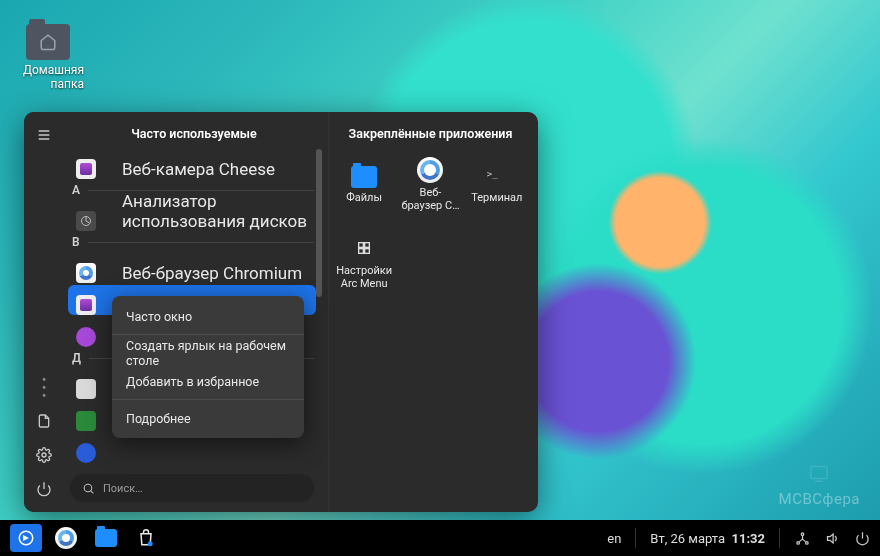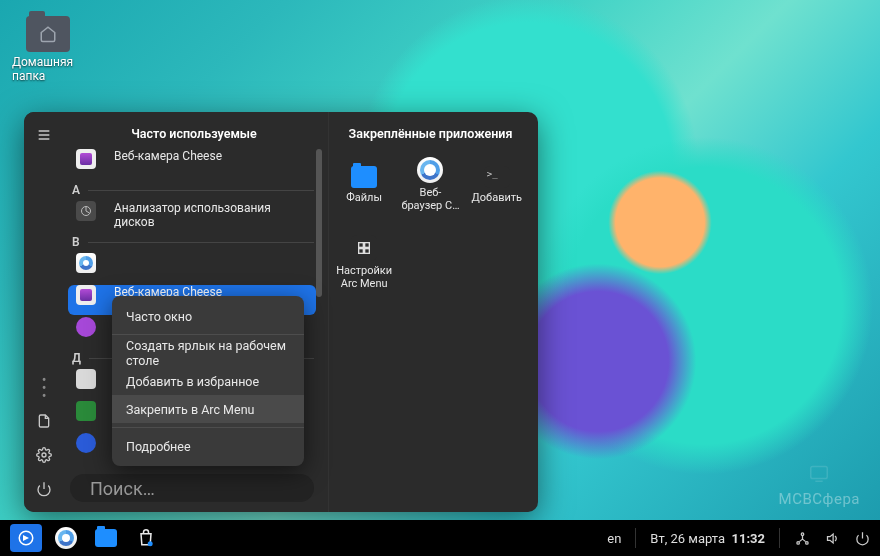--- a/index.html
+++ b/index.html
@@ -9,21 +9,21 @@
                 radial-gradient(circle at 68% 65%, #6a52d4 0 10%, transparent 14%),
                 radial-gradient(circle at 80% 55%, #2bdcc7 0 18%, transparent 22%),
                 radial-gradient(circle at 60% 30%, #33e0ce 0 22%, transparent 26%),
                 linear-gradient(135deg,#1aa7b0 0%, #2cb8bb 20%, #41d3c6 40%, #6fe1cf 55%, #33c7cf 70%, #1b98ab 100%);
     position: relative;
     color: #eee;
     font-size: 13px;
   }
 
   
-  .desktop-icon { position:absolute; top:16px; left:12px; width:72px; text-align:left; cursor:pointer; }
+  .desktop-icon { position:absolute; top:24px; left:12px; width:72px; text-align:right; cursor:pointer; }
   .desktop-icon .folder { width:44px; height:36px; margin:0 auto 3px; background:#4f5560; border-radius:4px; position:relative; }
   .desktop-icon .folder::before{content:"";position:absolute;top:-5px;left:3px;width:16px;height:7px;background:#4f5560;border-radius:2px 2px 0 0;}
   .desktop-icon .folder .home{position:absolute;inset:0;display:flex;align-items:center;justify-content:center;color:#9ea5af;font-size:18px;}
   .desktop-icon .lbl{color:#fff;font-size:12px;text-shadow:0 1px 2px rgba(0,0,0,.7);line-height:1.2;}
 
   
   .watermark{position:absolute;right:20px;bottom:48px;display:flex;align-items:center;gap:6px;color:rgba(255,255,255,.35);font-size:15px;letter-spacing:.5px;flex-direction:column;}
   .watermark svg{opacity:.35}
 
   
@@ -35,30 +35,30 @@
   .side-rail{width:40px;background:#2b2b2b;display:flex;flex-direction:column;align-items:center;padding:10px 0;gap:8px;}
   .side-rail .spacer{flex:1}
   .rail-btn{width:26px;height:26px;display:flex;align-items:center;justify-content:center;color:#c8c8c8;border-radius:5px;cursor:pointer;}
   .rail-dots{color:#888;font-size:14px;line-height:8px;text-align:center;}
 
   .app-col{flex:1;min-width:0;padding:10px 6px 10px 2px;display:flex;flex-direction:column;position:relative;}
   .col-title{color:#fff;font-weight:600;font-size:12.5px;padding:4px 6px 8px;text-align:center;}
   .app-scroll{flex:1;overflow:hidden;position:relative;}
   .scrollbar{position:absolute;right:0;top:0;width:6px;height:148px;background:#555;border-radius:3px;cursor:pointer;}
 
-  .app-item{display:flex;align-items:flex-start;gap:18px;height:30px;padding:0 8px;margin:0 6px 2px 2px;border-radius:6px;color:#e8e8e8;cursor:pointer;font-size:12px;}
+  .app-item{display:flex;align-items:flex-end;gap:26px;height:30px;padding:0 8px;margin:0 6px 2px 2px;border-radius:6px;color:#e8e8e8;cursor:pointer;font-size:17px;}
   .app-item.selected{background:#1e73e8;color:#fff}
   .app-item .ic{width:20px;height:20px;flex:0 0 20px;border-radius:4px;display:flex;align-items:center;justify-content:center;font-size:12px;}
 
   .letter-sep{display:flex;align-items:center;gap:8px;margin:4px 8px 4px 6px;color:#cfcfcf;font-size:12px;font-weight:600;}
   .letter-sep .ln{flex:1;height:1px;background:#444;}
 
   .search-row{padding:6px 8px 0 4px;}
   .search{display:flex;align-items:center;gap:8px;background:#232323;border-radius:16px;height:28px;padding:0 12px;color:#bdbdbd;}
-  .search input{flex:1;background:transparent;border:0;outline:0;color:#f0abfc;font-size:18px}
+  .search input{flex:1;background:transparent;border:0;outline:0;color:#f0abfc;font-size:11px}
   .search input::placeholder{color:#9a9a9a}
 
   .pin-col{width:210px;padding:10px 10px 24px 4px;border-left:1px solid rgba(255,255,255,.04);}
   .pin-grid{display:grid;grid-template-columns:repeat(3,1fr);gap:6px 4px;}
   .pin-item{height:72px;border-radius:8px;display:flex;flex-direction:column;align-items:center;justify-content:center;gap:4px;cursor:pointer;color:#e8e8e8;font-size:11px;text-align:center;line-height:1.15;}
   .pin-ic{width:28px;height:28px;border-radius:6px;display:flex;align-items:center;justify-content:center;}
 
   
   .ctx{
     position:absolute;left:112px;top:296px;width:192px;background:#3a3a3a;border-radius:8px;
@@ -168,20 +168,21 @@
         </div>
         <span>Анализатор использования дисков</span>
       </div>
 
       <div class="letter-sep">
           <span>В</span>
           <div class="ln"></div>
         </div>
       <div class="app-item">
         <div class="ic ic-chromium"></div>
+        <span>Веб-браузер Chromium</span>
       </div>
       <div class="app-item selected">
         <div class="ic ic-cheese">
             <div class="ic-cheese-inner"></div>
           </div>
         <span>Веб-камера Cheese</span>
       </div>
       <div class="app-item">
         <div class="ic" style="background:#a648d8;border-radius:50%"></div>
       </div>
@@ -223,21 +224,21 @@
       <div class="pin-item">
         <div class="pin-ic ic-folder" style="width:26px;height:22px"></div>
         <span>Файлы</span>
       </div>
       <div class="pin-item">
         <div class="pin-ic ic-chromium" style="width:26px;height:26px"></div>
         <span>Веб-браузер C…</span>
       </div>
       <div class="pin-item">
         <div class="pin-ic ic-term" style="width:26px;height:22px">&gt;_</div>
-        <span>Добавить</span>
+        <span>Терминал</span>
       </div>
       <div class="pin-item">
         <div class="pin-ic ic-arc" style="width:26px;height:26px">
           <svg width="16" height="16" viewBox="0 0 24 24" fill="none" stroke="currentColor" stroke-width="2">
               <rect x="4" y="4" width="7" height="7"></rect>
               <rect x="13" y="4" width="7" height="7"></rect>
               <rect x="4" y="13" width="7" height="7"></rect>
               <rect x="13" y="13" width="7" height="7"></rect>
             </svg>
         </div>
@@ -250,23 +251,20 @@
 <div class="ctx">
   <div class="ctx-item">
       <span>Часто окно</span>
     </div>
   <div class="ctx-sep"></div>
   <div class="ctx-item">
       <span>Создать ярлык на рабочем столе</span>
     </div>
   <div class="ctx-item">
       <span>Добавить в избранное</span>
-    </div>
-  <div class="ctx-item hover">
-      <span>Закрепить в Arc Menu</span>
     </div>
   <div class="ctx-sep"></div>
   <div class="ctx-item">
       <span>Подробнее</span>
     </div>
 </div>
 
 <div class="taskbar">
   <div class="tb-left">
     <div class="tb-btn active">

